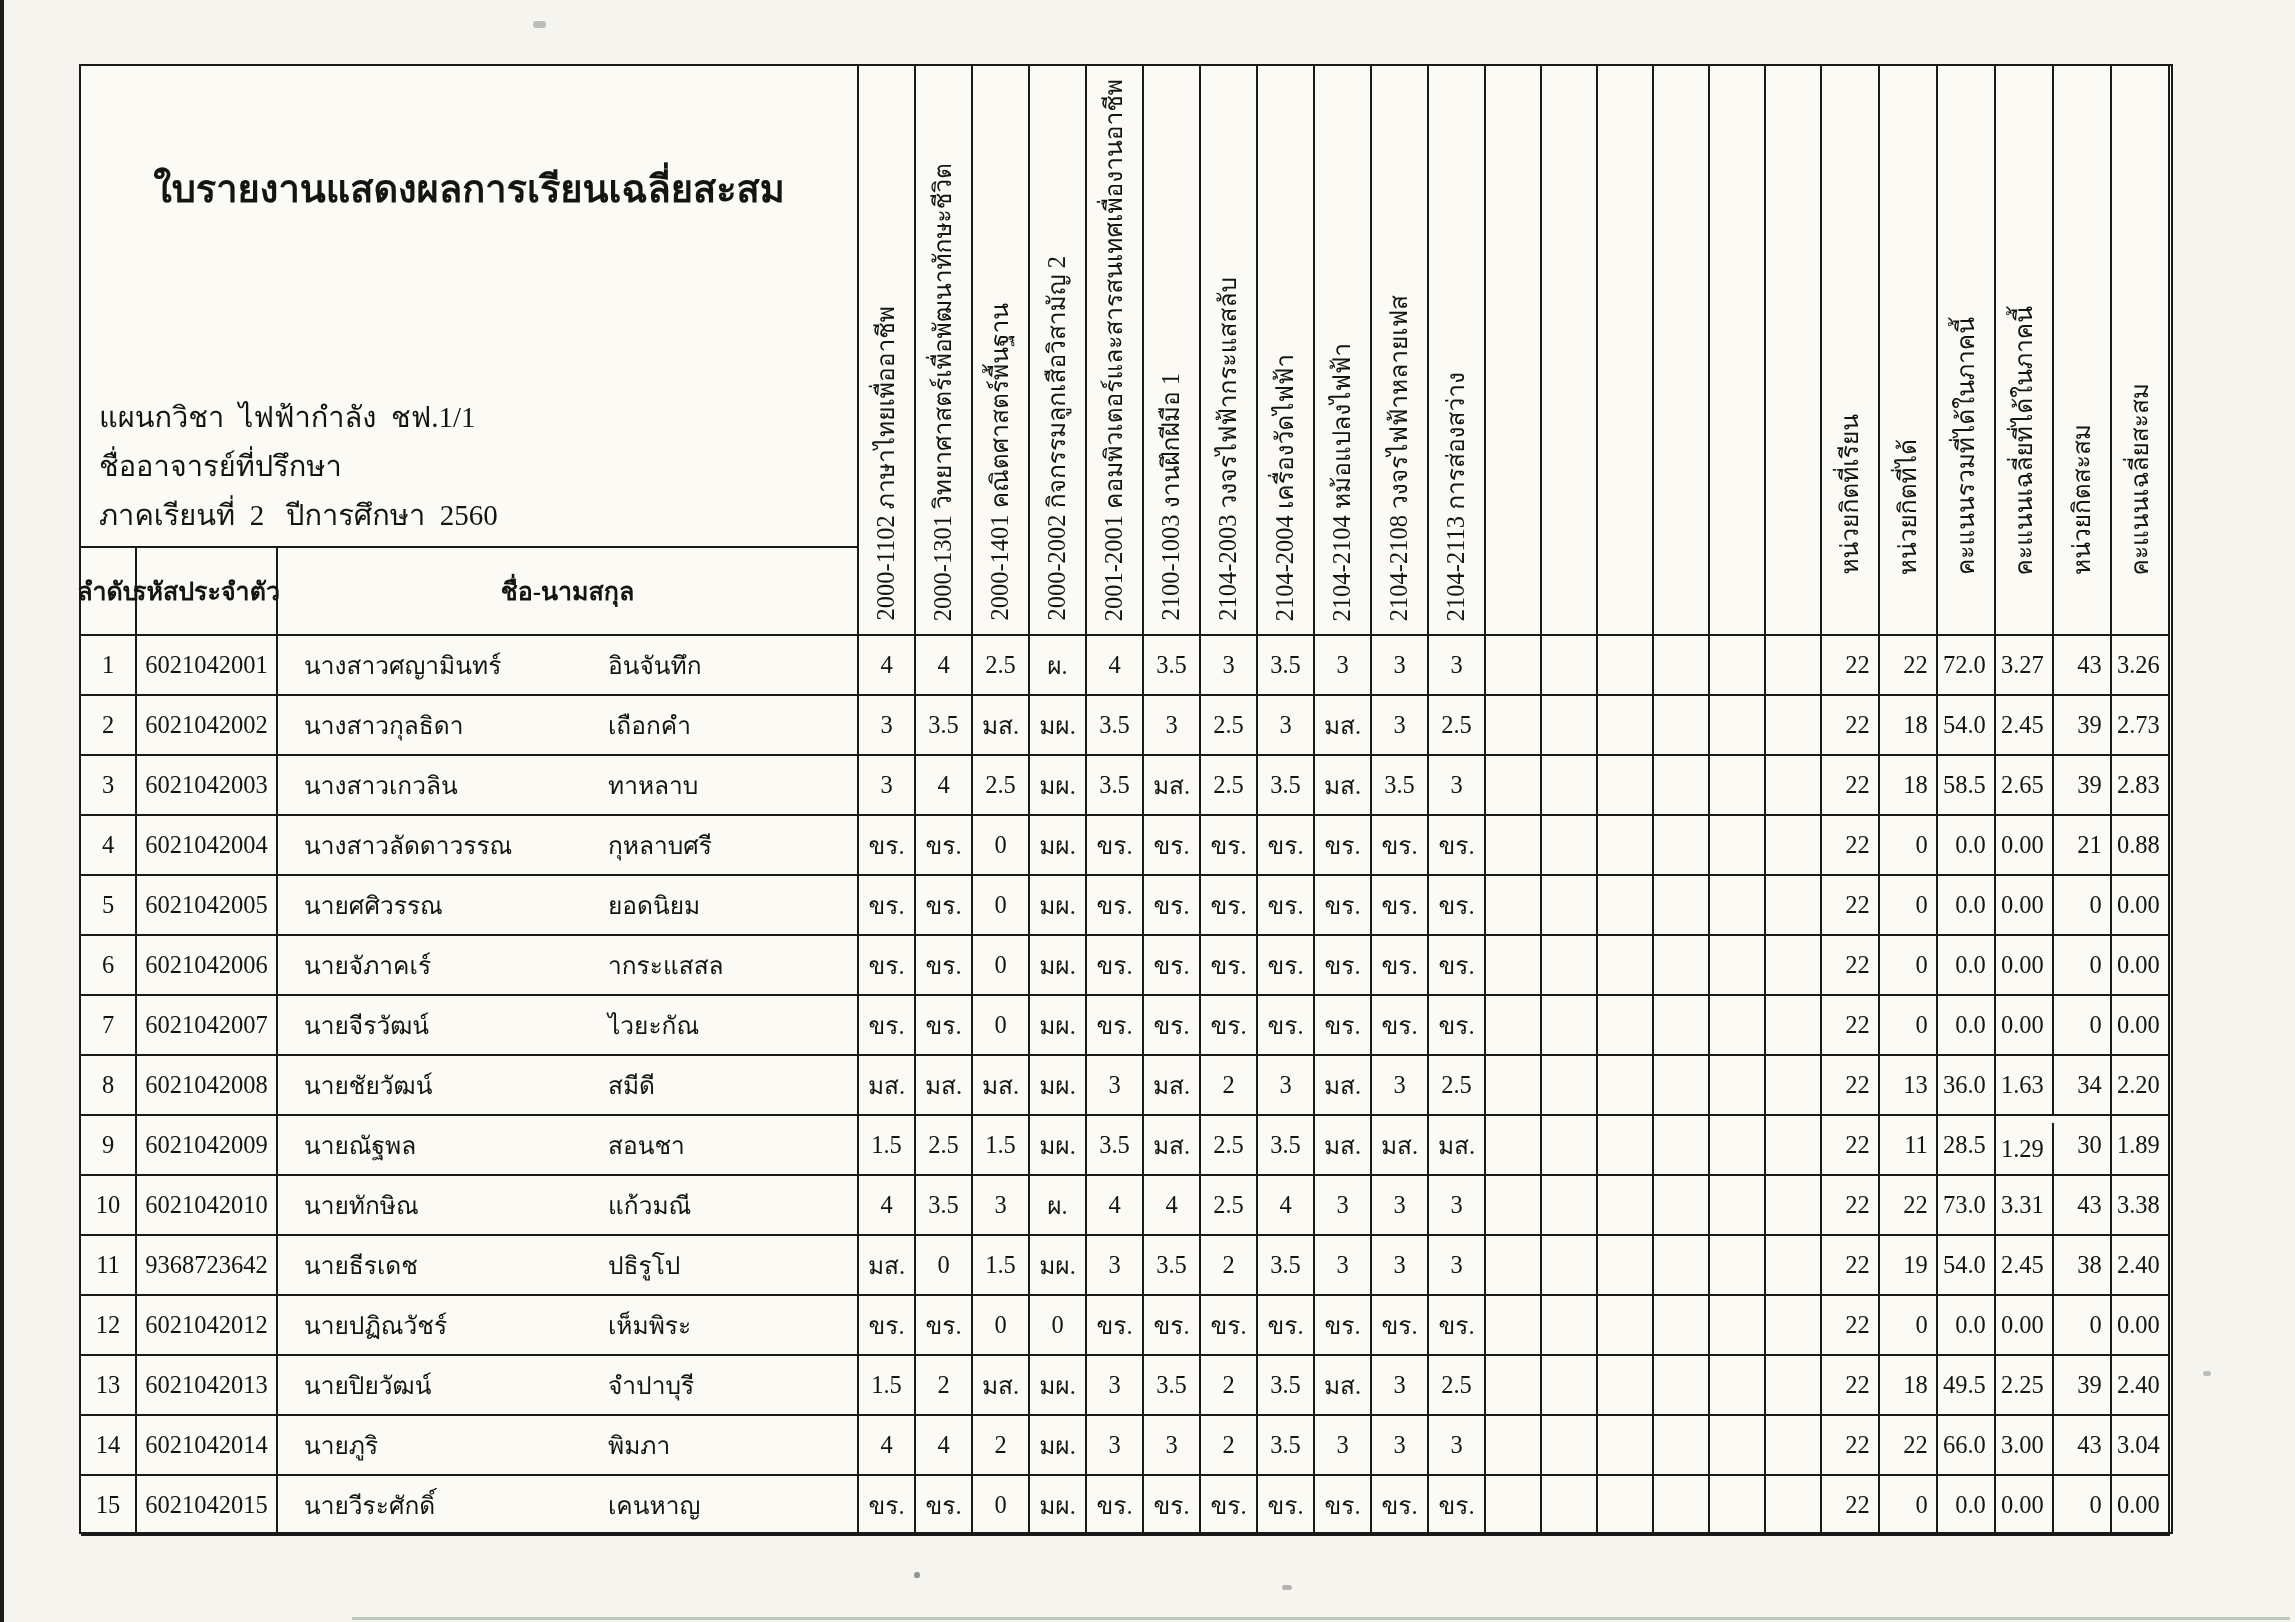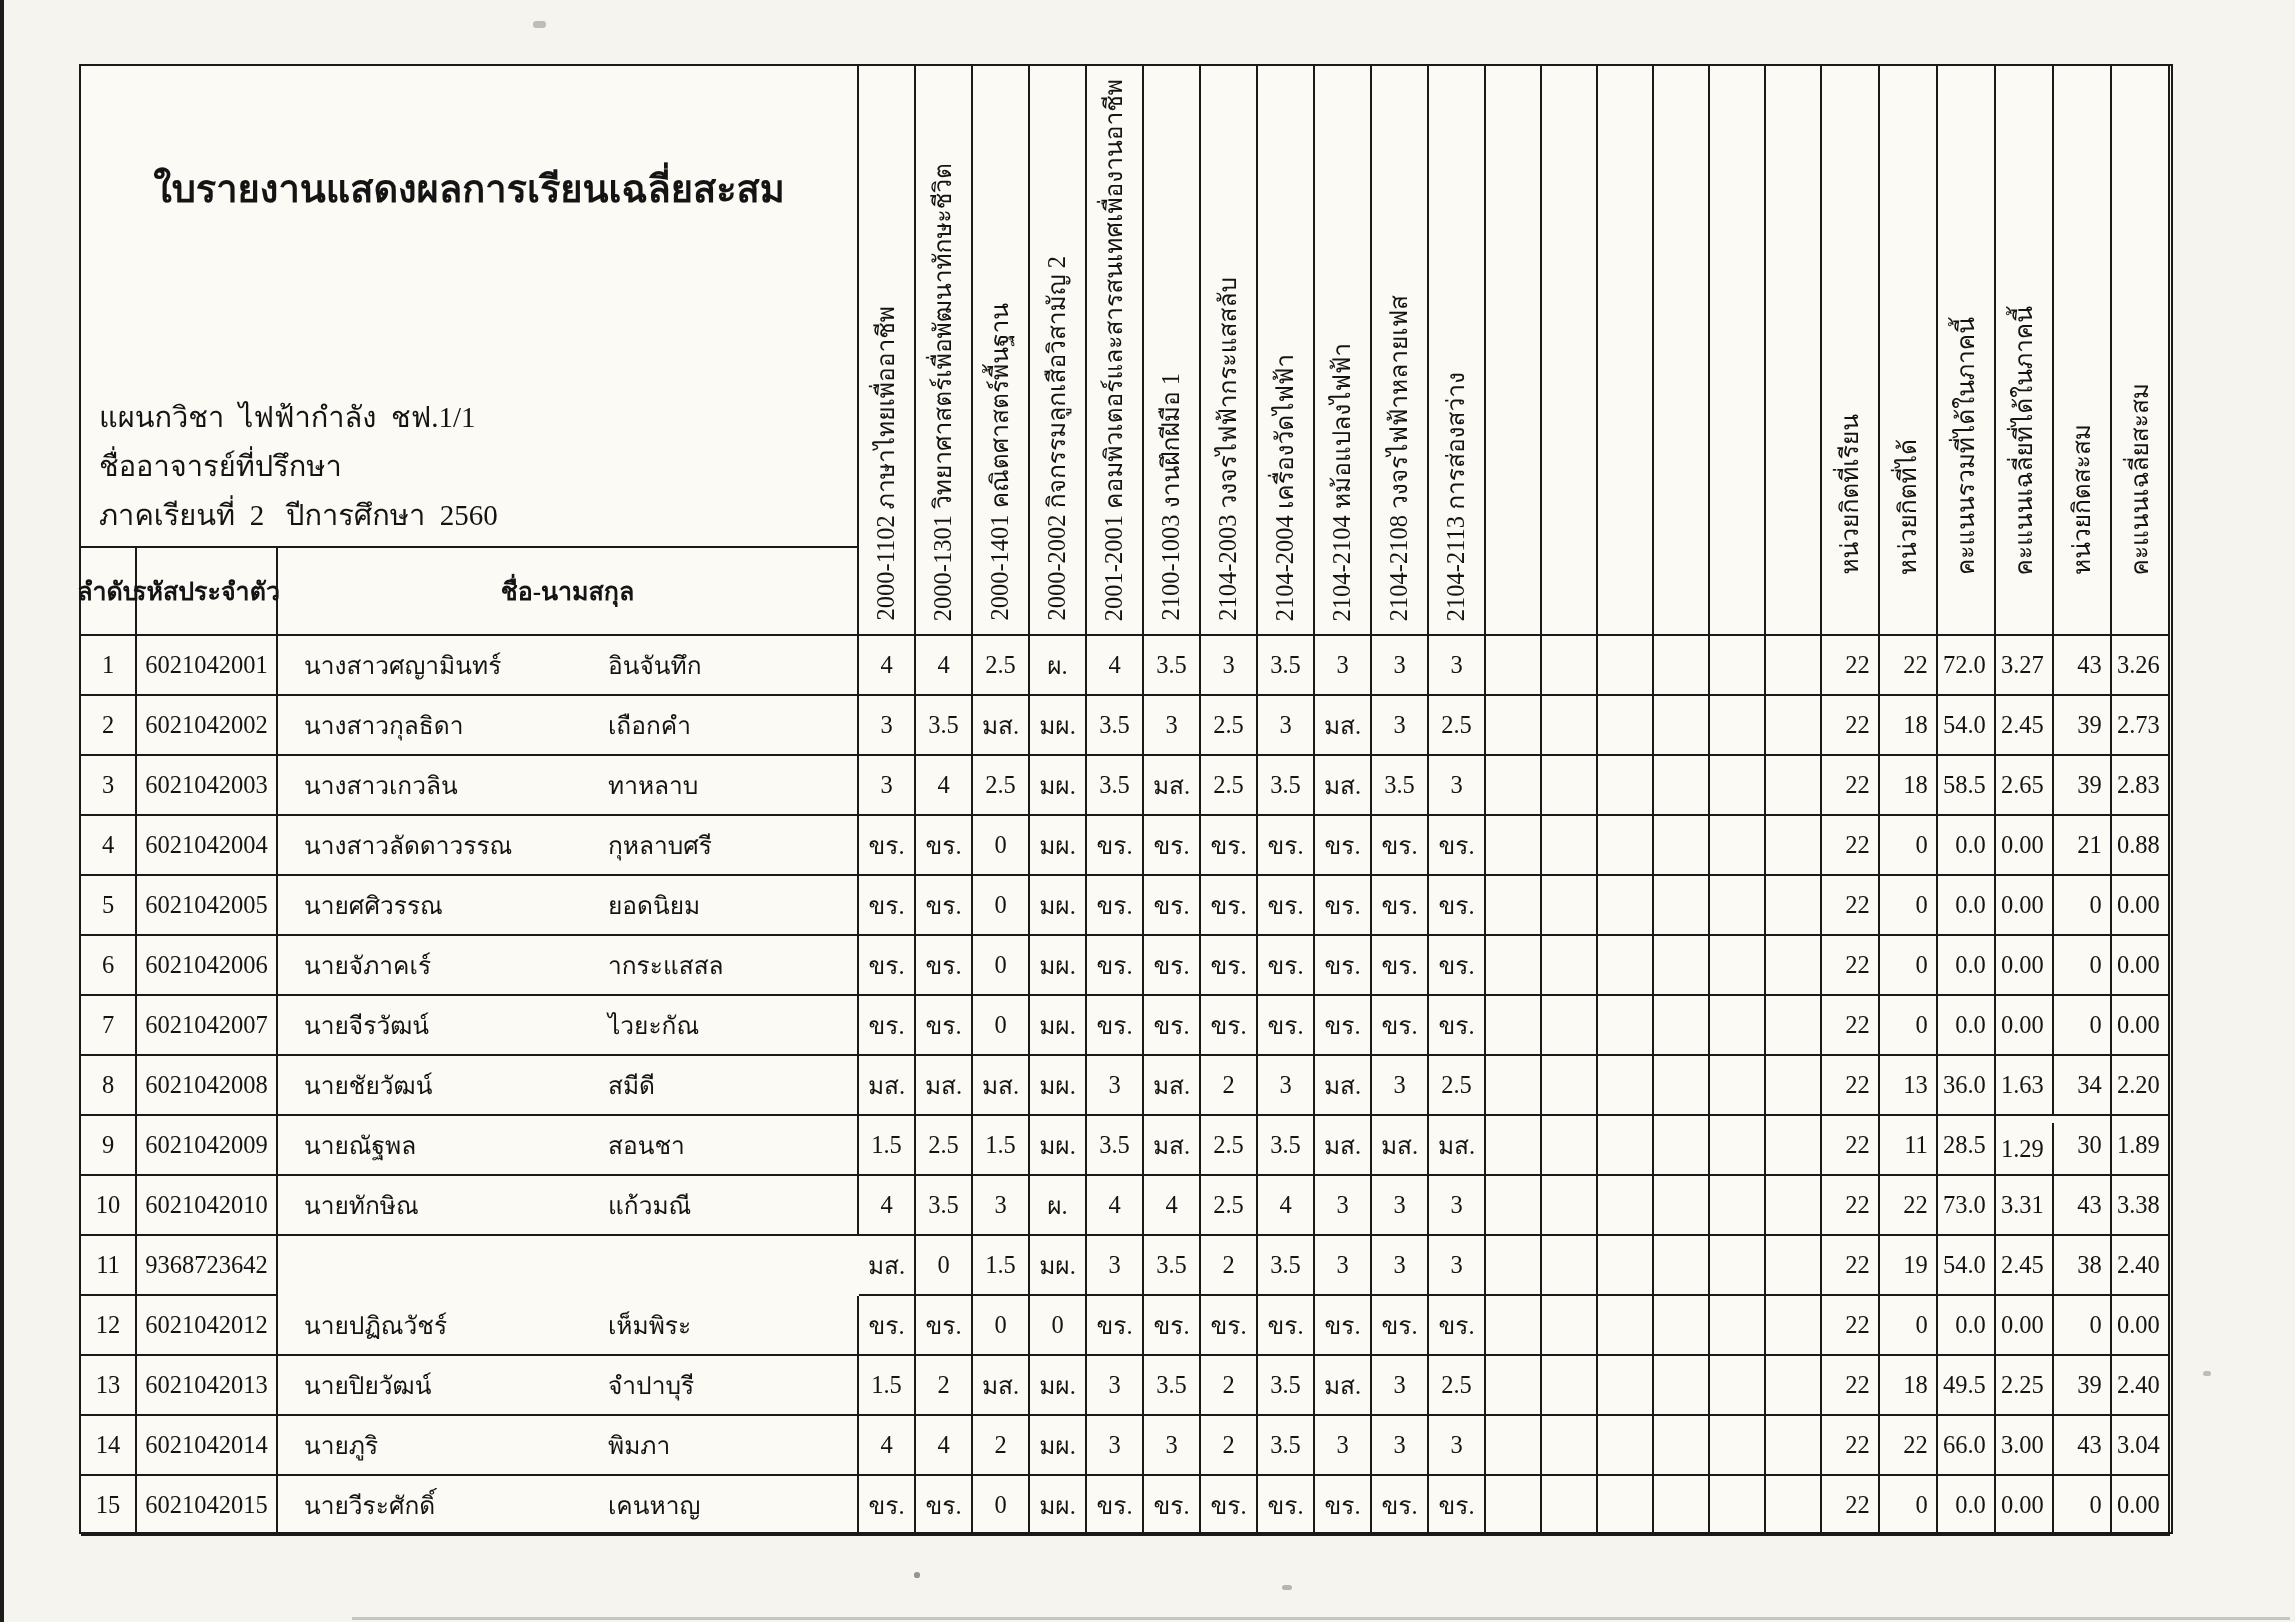--- a/index.html
+++ b/index.html
@@ -416,20 +416,24 @@
       <div class="cell" style="grid-area: 12 / 19;"></div>
       <div class="cell" style="grid-area: 12 / 20;"></div>
       <div class="cell c-sum" style="grid-area: 12 / 21;">22</div>
       <div class="cell c-sum" style="grid-area: 12 / 22;">22</div>
       <div class="cell c-sum" style="grid-area: 12 / 23;">73.0</div>
       <div class="cell c-sum" style="grid-area: 12 / 24;">3.31</div>
       <div class="cell c-sum" style="grid-area: 12 / 25;">43</div>
       <div class="cell c-sum" style="grid-area: 12 / 26; text-align: center;">3.38</div>
       <div class="cell c-center" style="grid-area: 13 / 1;">11</div>
       <div class="cell c-center" style="grid-area: 13 / 2;">9368723642</div>
+      <div class="cell c-name" style="grid-area: 13 / 3;">
+        <span class="fname">นายธีรเดช</span>
+        <span class="lname">ปธิรูโป</span>
+      </div>
       <div class="cell c-center" style="grid-area: 13 / 4;">มส.</div>
       <div class="cell c-center" style="grid-area: 13 / 5;">0</div>
       <div class="cell c-center" style="grid-area: 13 / 6;">1.5</div>
       <div class="cell c-center" style="grid-area: 13 / 7;">มผ.</div>
       <div class="cell c-center" style="grid-area: 13 / 8;">3</div>
       <div class="cell c-center" style="grid-area: 13 / 9;">3.5</div>
       <div class="cell c-center" style="grid-area: 13 / 10;">2</div>
       <div class="cell c-center" style="grid-area: 13 / 11;">3.5</div>
       <div class="cell c-center" style="grid-area: 13 / 12;">3</div>
       <div class="cell c-center" style="grid-area: 13 / 13;">3</div>

